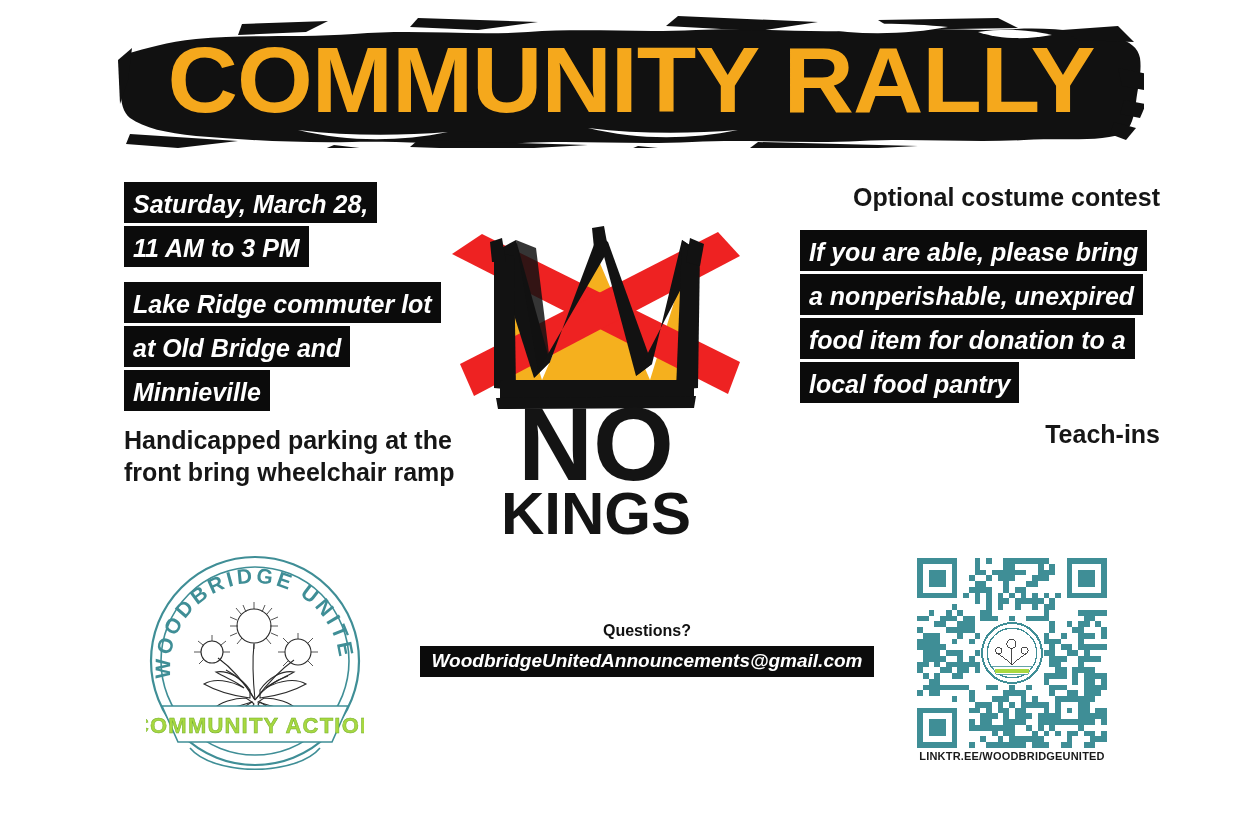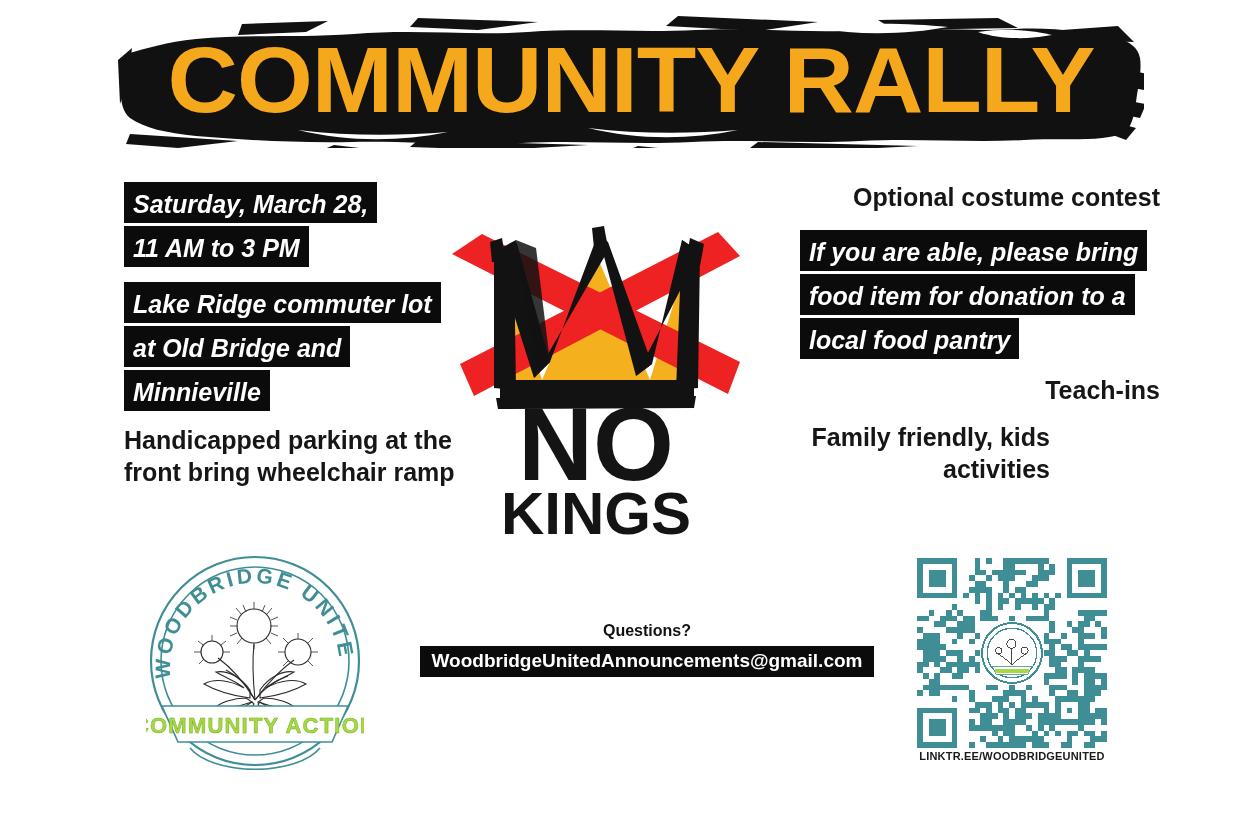--- a/index.html
+++ b/index.html
@@ -143,20 +143,21 @@
   }
   #contact-email {
     display: inline-block;
     background: #0b0b0b;
     color: #ffffff;
     font-weight: bold;
     font-size: 19px;
     padding: 4px 12px 5px 12px;
     margin-top: 4px;
     white-space: nowrap;
+    font-style: italic;
   }
 
   
   #qr-block {
     position: absolute;
     left: 912px;
     top: 558px;
     width: 200px;
     text-align: center;
   }
@@ -262,25 +263,25 @@
 
     <text x="150" y="268" font-family="Liberation Sans, sans-serif" font-weight="bold" font-size="104" text-anchor="middle" fill="#141414">NO</text>
     <text x="150" y="322" font-family="Liberation Sans, sans-serif" font-weight="bold" font-size="60" text-anchor="middle" fill="#141414">KINGS</text>
   </svg>
 </div>
 
 <div id="right-column">
   <p class="right-plain">Optional costume contest</p>
   <div class="right-hl-group">
     <div class="hl-line">If you are able, please bring</div>
+    <div class="hl-line">a nonperishable, unexpired</div>
     <div class="hl-line">food item for donation to a</div>
     <div class="hl-line">local food pantry</div>
   </div>
   <p class="right-plain">Teach-ins</p>
-  <p class="right-plain" style="width:250px">Family friendly, kids activities</p>
 </div>
 
 <div id="wu-logo">
   <svg viewBox="0 0 218 218">
     <defs>
       <path id="arcTop" d="M 24,116 A 85,85 0 0 1 194,116"></path>
     </defs>
     <circle cx="109" cy="109" r="104" fill="#ffffff" stroke="#3F8E96" stroke-width="2.2"></circle>
     <circle cx="109" cy="109" r="94" fill="#ffffff" stroke="#3F8E96" stroke-width="1.6"></circle>
     <text font-family="Liberation Sans, sans-serif" font-weight="bold" font-size="21" fill="#3F8E96" letter-spacing="3.2">

